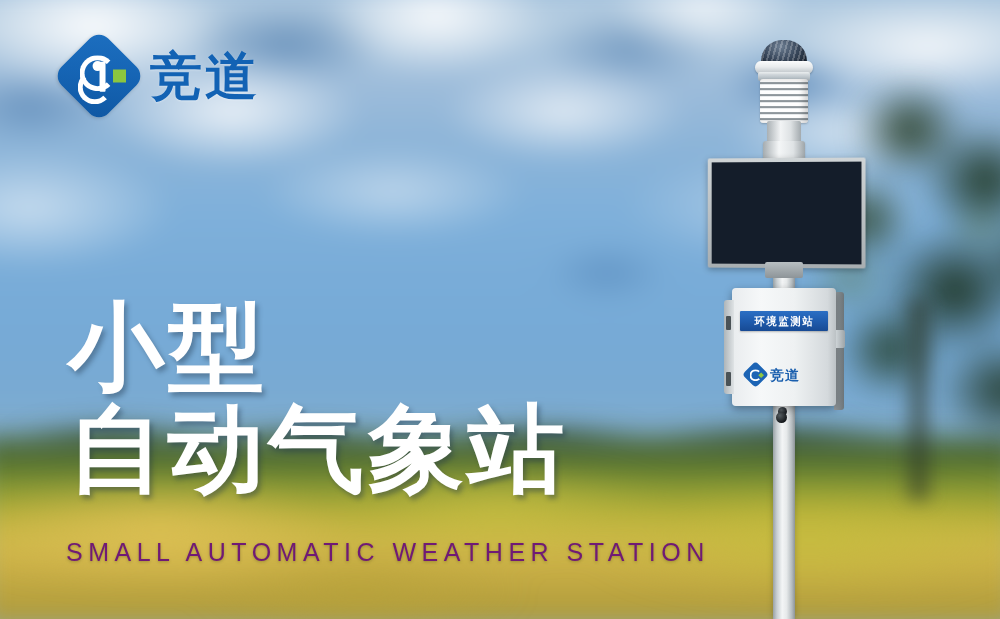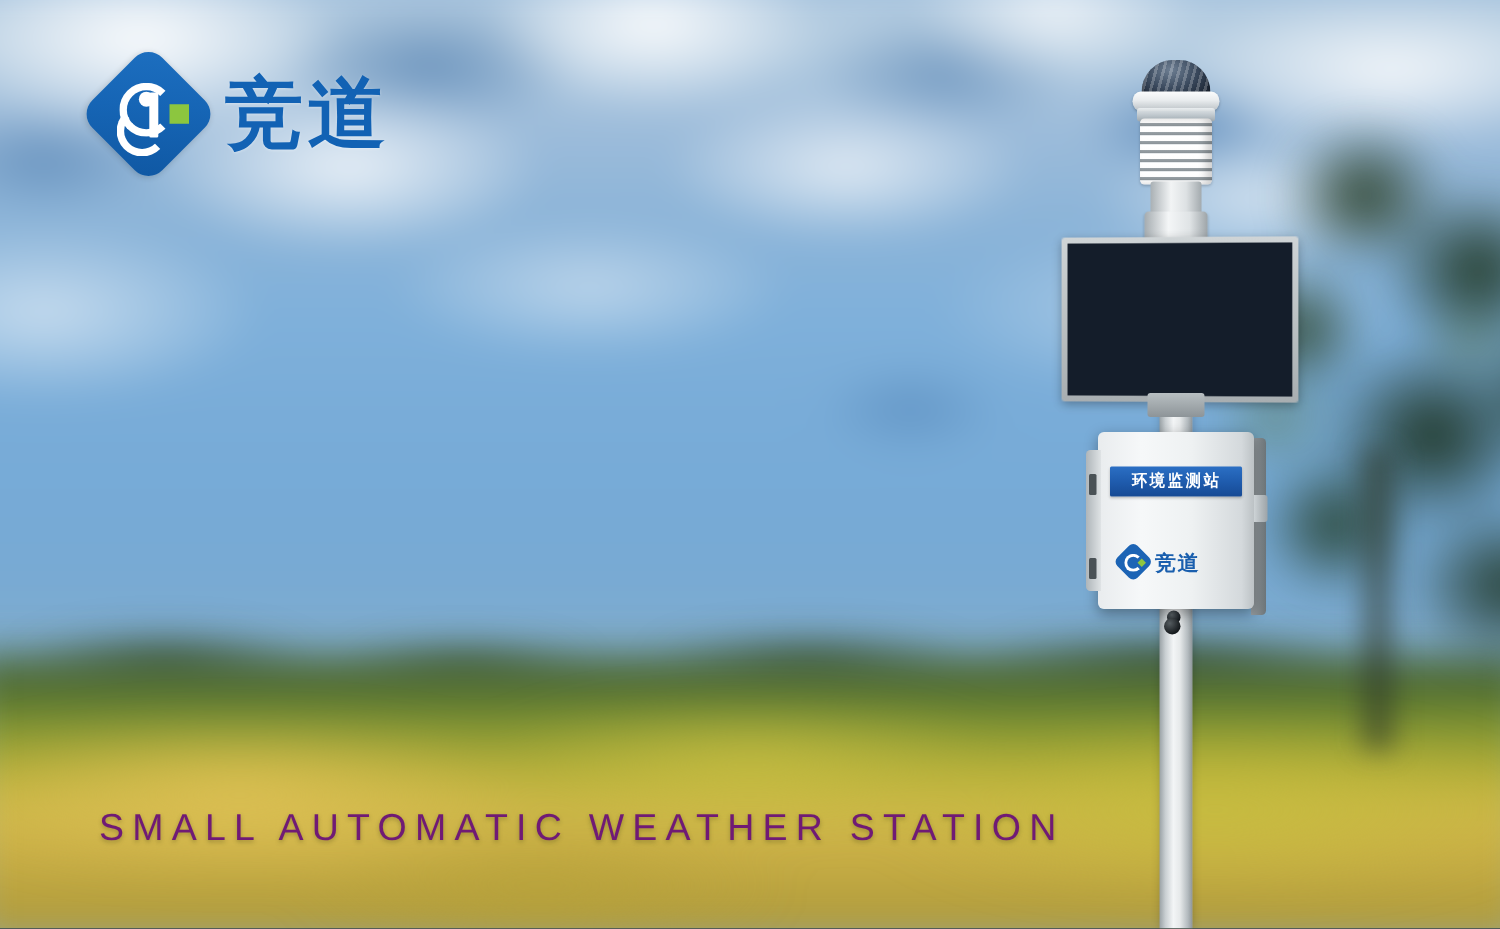--- a/index.html
+++ b/index.html
@@ -409,16 +409,20 @@
     <div class="brand-mark">
       <span class="ring"></span>
       <span class="hook"></span>
       <span class="dot"></span>
       <span class="stem"></span>
       <span class="green"></span>
     </div>
     <div class="brand-word">竞道</div>
   </div>
 
+  <div class="headline">
+    <div class="line">小型</div>
+    <div class="line">自动气象站</div>
+  </div>
 
   <div class="subtitle">SMALL AUTOMATIC WEATHER STATION</div>
 
 </div>
 
 </body></html>

